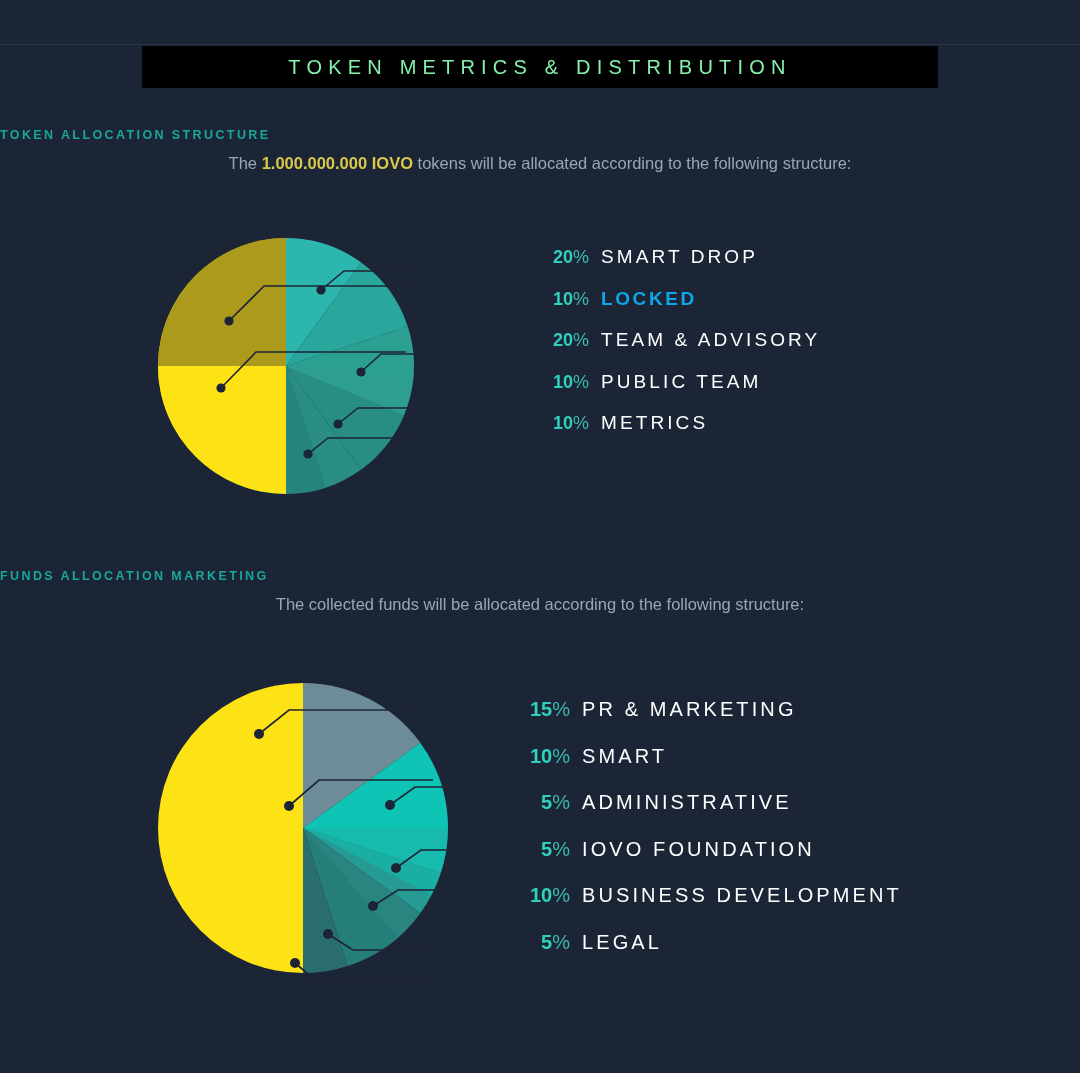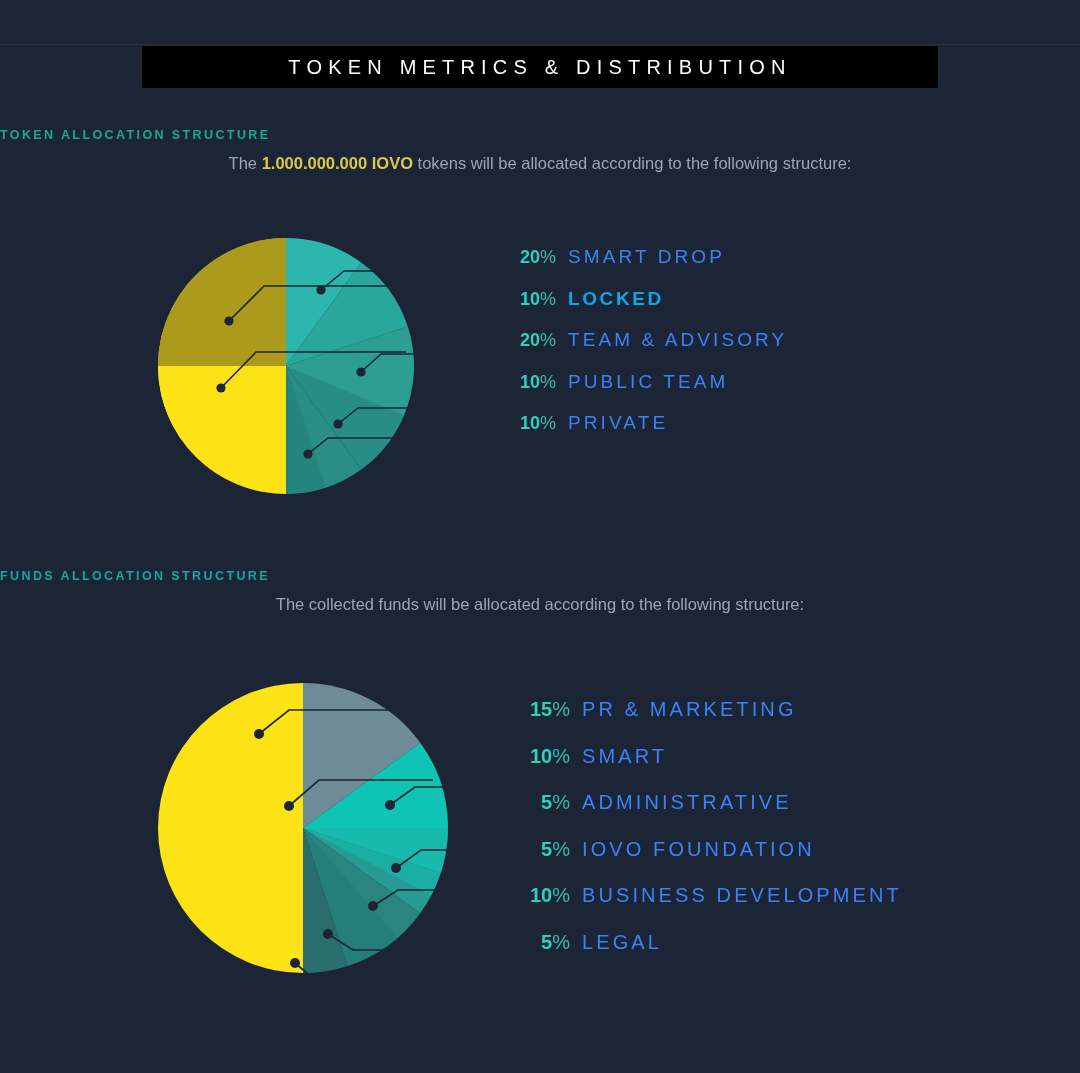--- a/index.html
+++ b/index.html
@@ -13,21 +13,21 @@
   .top-divider{
     position:absolute;left:0;top:44px;width:1080px;height:1px;
     background:#2a3447;
   }
   .banner{
     position:absolute;left:142px;top:46px;width:796px;height:42px;
     background:#000000;
     display:flex;align-items:center;justify-content:center;
   }
   .banner-title{
-    color:#ffffff;
+    color:#86efac;
     font-size:20px;
     letter-spacing:6.2px;
     font-weight:400;
   }
 
   .section{position:absolute;left:0;width:1080px;}
   #section-token{top:128px;}
   #section-funds{top:569px;}
 
   .section-eyebrow{
@@ -43,21 +43,21 @@
     font-size:16.5px;
     margin-top:12px;
     font-weight:400;
   }
   .section-sub .hl{color:#d9c84a;font-weight:700;}
 
   .chart-row{
     position:absolute;left:0;width:1080px;
     display:flex;align-items:flex-start;
   }
-  #row-token{top:238px;}
+  #row-token{top:238px;gap:33px;}
   #row-funds{top:681px;}
 
   .pie-wrap{position:relative;}
   #pie-token-wrap{margin-left:158px;}
   #pie-funds-wrap{margin-left:158px;}
 
   .legend{list-style:none;margin:0;padding:0;}
   #legend-token{margin-left:90px;margin-top:8px;}
   #legend-funds{margin-left:70px;margin-top:17px;}
 
@@ -74,21 +74,21 @@
     color:#2fd0bd;
     letter-spacing:0px;
     flex:none;
   }
   #legend-token .pct{font-size:18px;}
   #legend-funds .pct{font-size:20px;}
   .pct .sym{font-weight:400;color:#3ab9ac;}
 
   .lbl{
     margin-left:12px;
-    color:#3b82f6;
+    color:#ffffff;
     letter-spacing:3.1px;
     font-weight:400;
     white-space:nowrap;
   }
   #legend-token .lbl{font-size:19px;}
   #legend-funds .lbl{font-size:20px;}
   .lbl.bold{font-weight:700;color:#0ea5e9;letter-spacing:2.6px;}
 </style>
 </head>
 <body>
@@ -161,27 +161,27 @@
     <li>
       <span class="pct"><span>20</span><span class="sym">%</span></span>
       <span class="lbl">TEAM &amp; ADVISORY</span>
     </li>
     <li>
       <span class="pct"><span>10</span><span class="sym">%</span></span>
       <span class="lbl">PUBLIC TEAM</span>
     </li>
     <li>
       <span class="pct"><span>10</span><span class="sym">%</span></span>
-      <span class="lbl">PRIVATE</span>
+      <span class="lbl">METRICS</span>
     </li>
   </ul>
 </div>
 
 <div class="section" id="section-funds">
-  <div class="section-eyebrow">FUNDS ALLOCATION STRUCTURE</div>
+  <div class="section-eyebrow">FUNDS ALLOCATION MARKETING</div>
   <div class="section-sub">The collected funds will be allocated according to the following structure:</div>
 </div>
 
 <div class="chart-row" id="row-funds">
   <div class="pie-wrap" id="pie-funds-wrap">
     <svg width="290" height="300" viewBox="0 0 290 300">
       <g transform="translate(145,147)">
 
         <path d="M0,0 L0,-145 A145,145 0 0,0 0,145 Z" fill="#fde216"></path>
 

